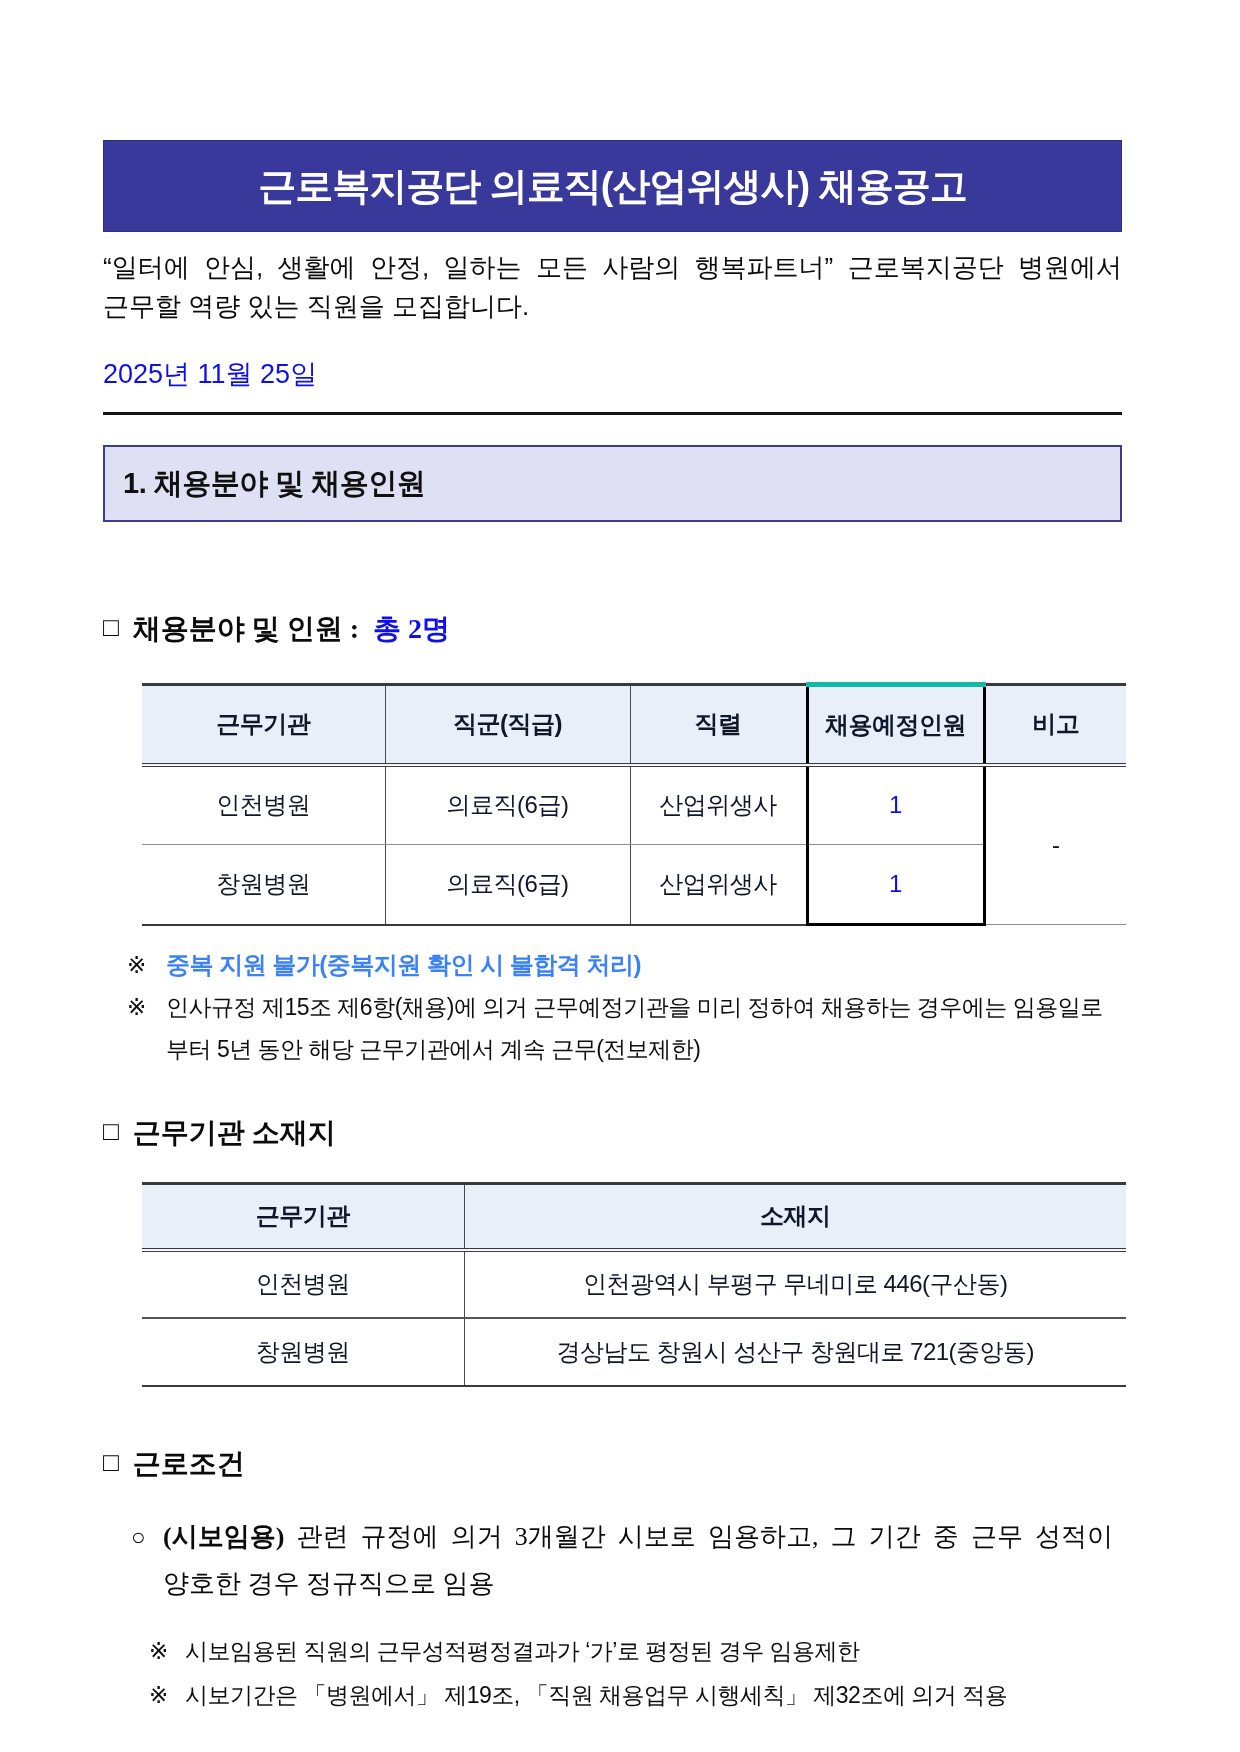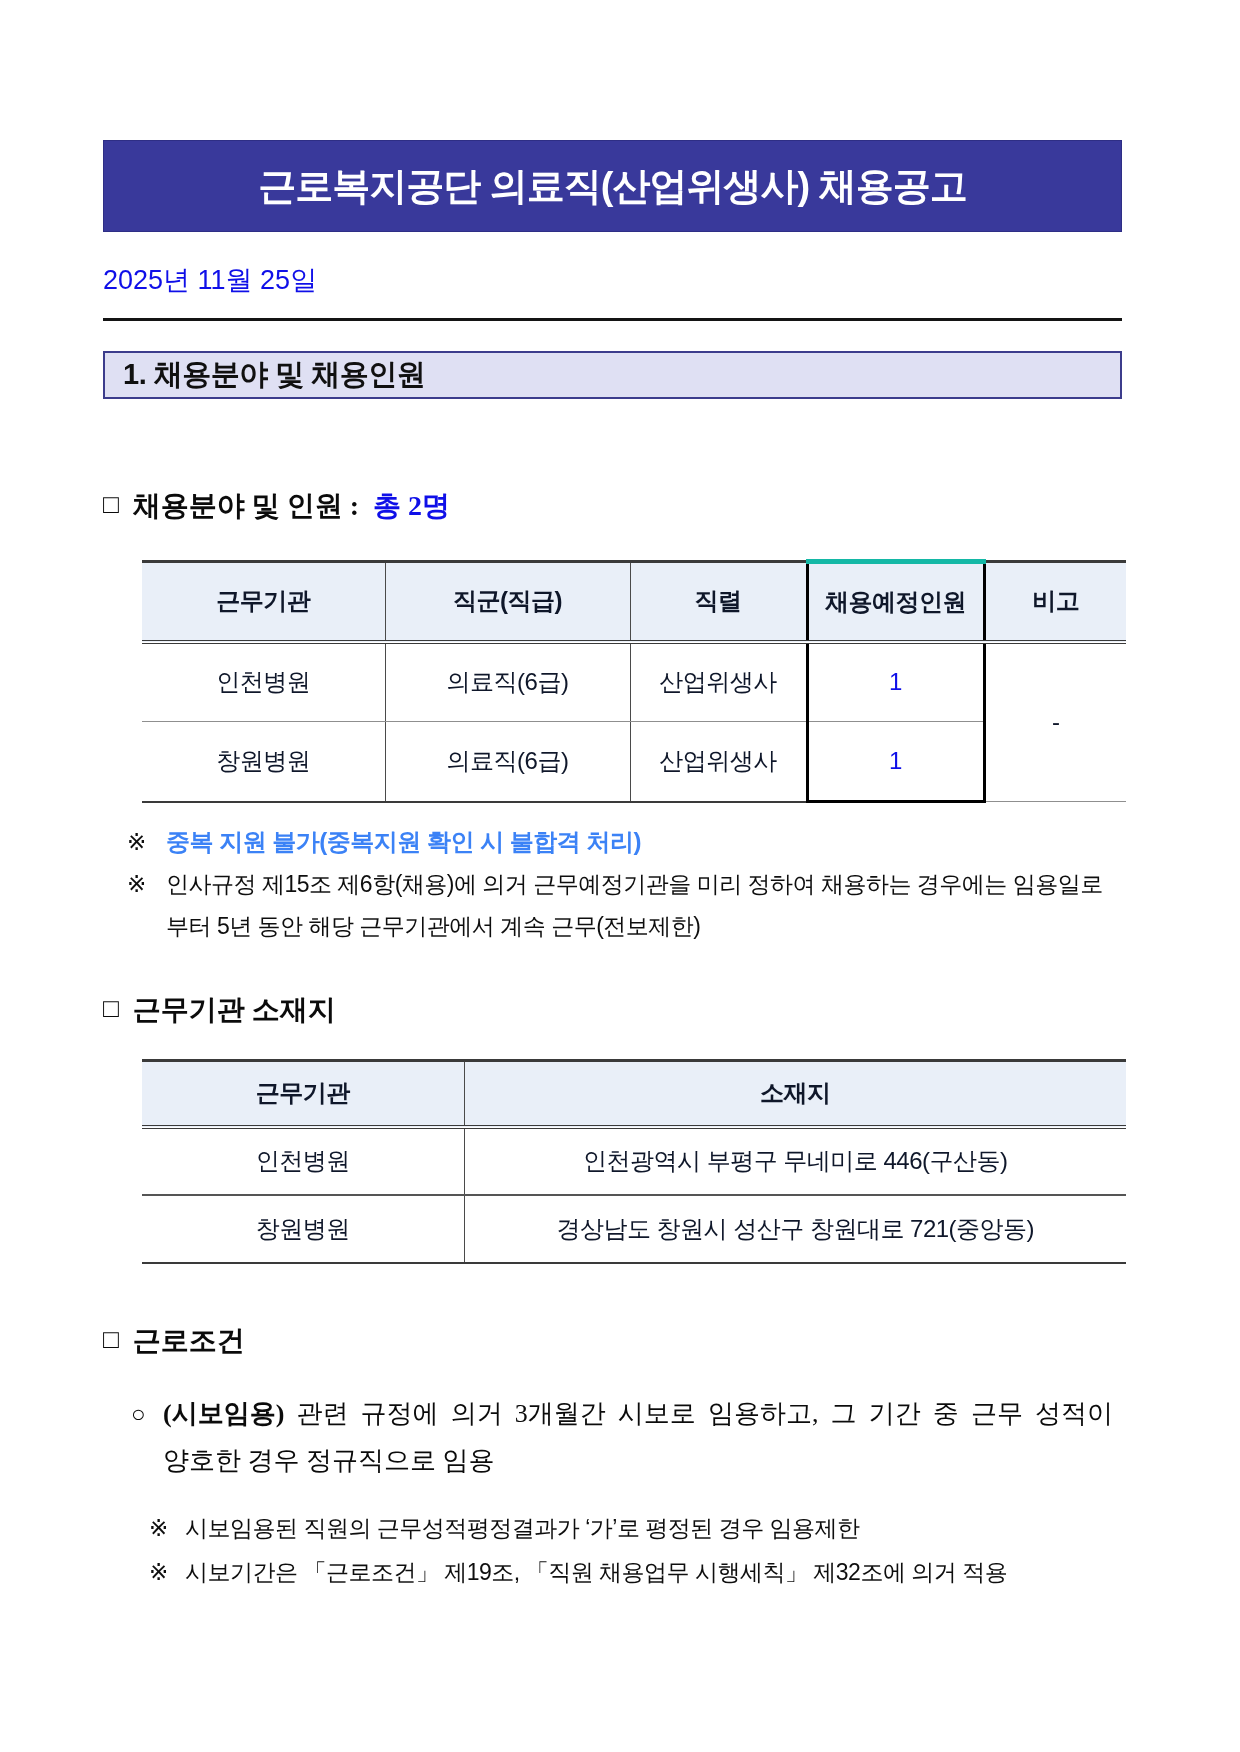--- a/index.html
+++ b/index.html
@@ -32,21 +32,21 @@
     color:#0b0b0b;
   }
   
   .dateline { margin-top:30px; width:1019px; }
   .date { font-size:27px; color:#0F0FE8; }
   .signature { margin-top:12px; font-size:31px; font-weight:bold; color:#0b0b0b; }
   
   .rule { margin-top:20px; width:1019px; border:none; border-top:3px solid #141414; }
   
   .section-box {
-    margin-top:30px; width:1019px; height:48px;
+    margin-top:30px; width:1019px; height:77px;
     background:#DFE0F3; border:2px solid #3C3C8C;
     display:flex; align-items:center; padding-left:18px;
   }
   .section-box .section-title { font-size:29px; font-weight:bold; color:#101010; letter-spacing:-0.5px; }
   
   .h-square {
     font-family:"Liberation Serif","DejaVu Serif",serif;
     font-size:28px; font-weight:bold; color:#0b0b0b;
     display:flex; align-items:center; gap:14px;
   }
@@ -103,20 +103,21 @@
 </style>
 </head>
 <body>
 
 <div class="page">
 
   <div class="banner">
     <span class="title">근로복지공단 의료직(산업위생사) 채용공고</span>
   </div>
 
+  <p class="intro">“일터에 안심, 생활에 안정, 일하는 모든 사람의 행복파트너” 근로복지공단 병원에서 근무할 역량 있는 직원을 모집합니다.</p>
 
   <div class="dateline">
     <div class="date">2025년 11월 25일</div>
   </div>
 
   <hr class="rule">
 
   <div class="section-box">
     <span class="section-title">1. 채용분야 및 채용인원</span>
   </div>
@@ -205,17 +206,17 @@
     <span class="marker">○</span><b>(시보임용)</b><span> 관련 규정에 의거 3개월간 시보로 임용하고, 그 기간 중 근무 성적이 양호한 경우 정규직으로 임용</span>
   </div>
 
   <div class="subnotes">
     <div class="subnote">
       <span class="marker">※</span>
       <span>시보임용된 직원의 근무성적평정결과가 ‘가’로 평정된 경우 임용제한</span>
     </div>
     <div class="subnote">
       <span class="marker">※</span>
-      <span>시보기간은 「근로조건」 제19조, 「직원 채용업무 시행세칙」 제32조에 의거 적용</span>
+      <span>시보기간은 「병원에서」 제19조, 「직원 채용업무 시행세칙」 제32조에 의거 적용</span>
     </div>
   </div>
 
 </div>
 
 </body></html>

